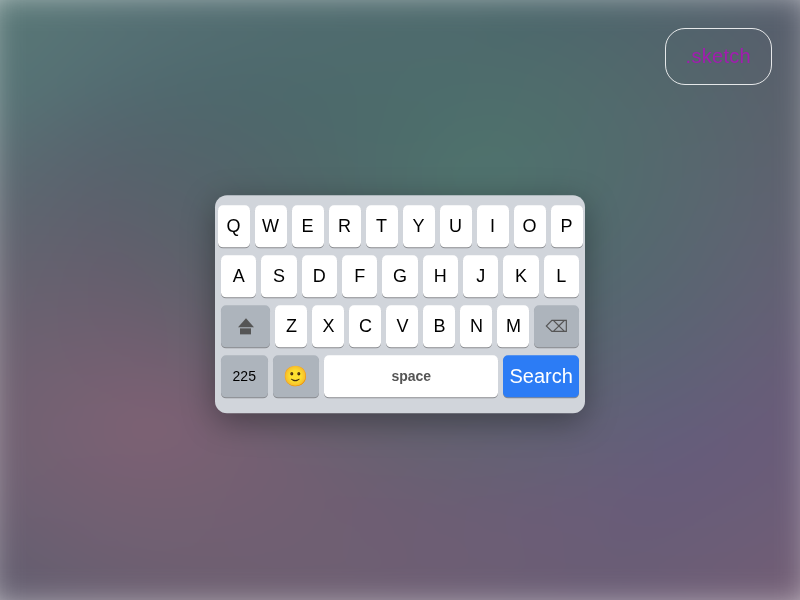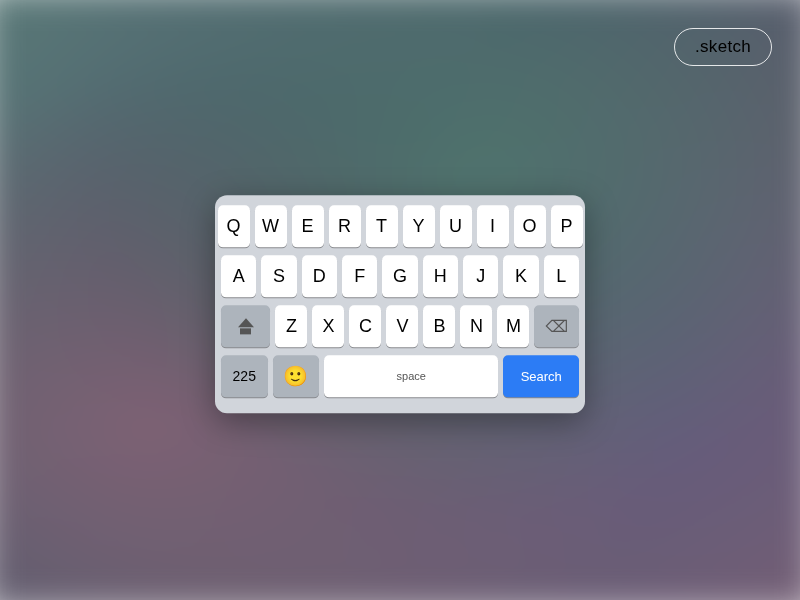--- a/index.html
+++ b/index.html
@@ -24,23 +24,23 @@
       filter: blur(18px);
       transform: scale(1.05);
     }
 
     #sketch-badge {
       position: absolute;
       top: 28px;
       right: 28px;
       border: 1.5px solid rgba(255,255,255,0.85);
       border-radius: 20px;
-      padding: 8px 20px;
-      color: #000000;
-      font-size: 17px;
+      padding: 16px 20px;
+      color: #a21caf;
+      font-size: 20px;
       font-weight: 400;
       letter-spacing: 0.3px;
       background: transparent;
       cursor: default;
     }
 
     #keyboard-container {
       position: absolute;
       top: 50%;
       left: 50%;
@@ -101,29 +101,30 @@
     }
 
     .key.emoji {
       background: #adb4bc;
       font-size: 20px;
       flex: 1.6;
     }
 
     .key.space {
       background: #ffffff;
-      font-size: 11px;
+      font-size: 14px;
       color: #555;
       flex: 6;
+      font-weight: bold;
     }
 
     .key.search-key {
       background: #2c7cf5;
       color: #fff;
-      font-size: 13px;
+      font-size: 20px;
       font-weight: 500;
       flex: 2.6;
       border-radius: 5px;
       box-shadow: 0 1px 0 rgba(0,0,0,0.35);
     }
 
     .shift-arrow {
       display: inline-block;
       width: 0;
       height: 0;

